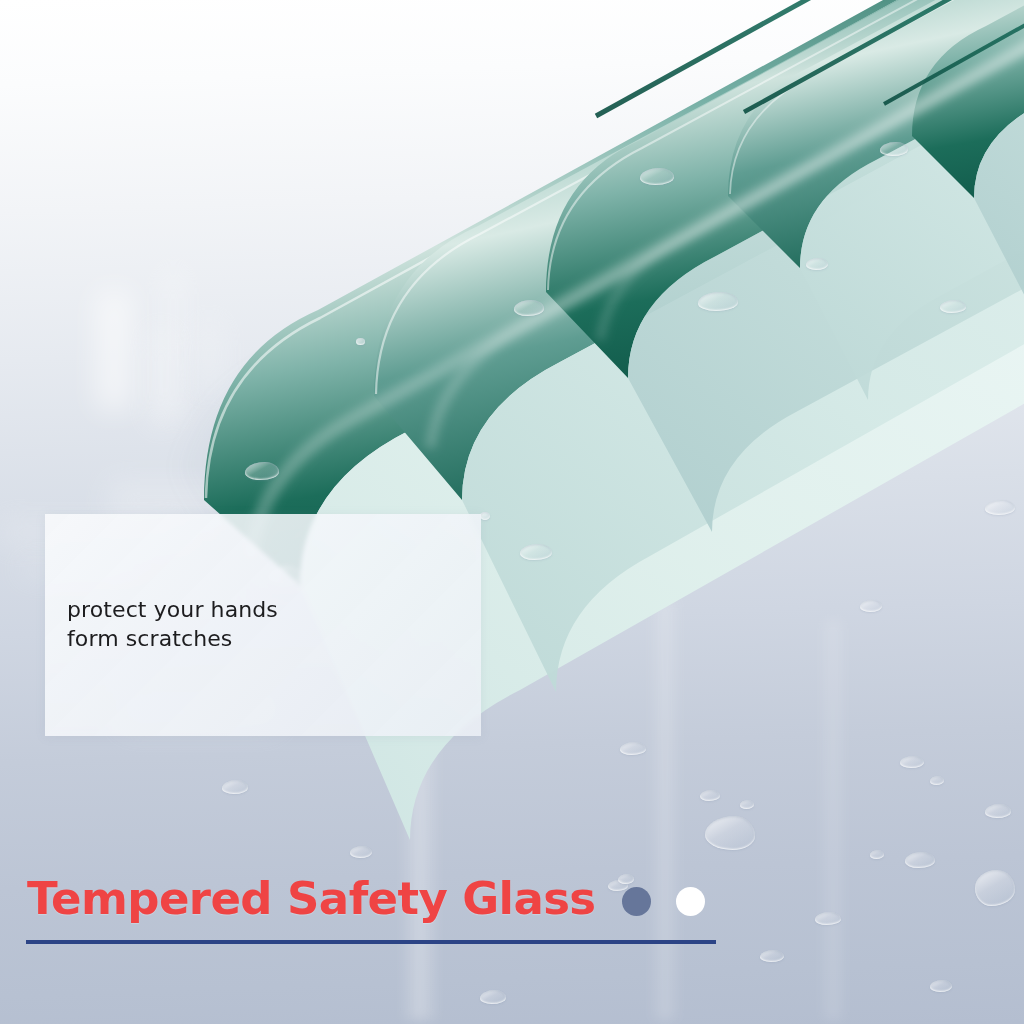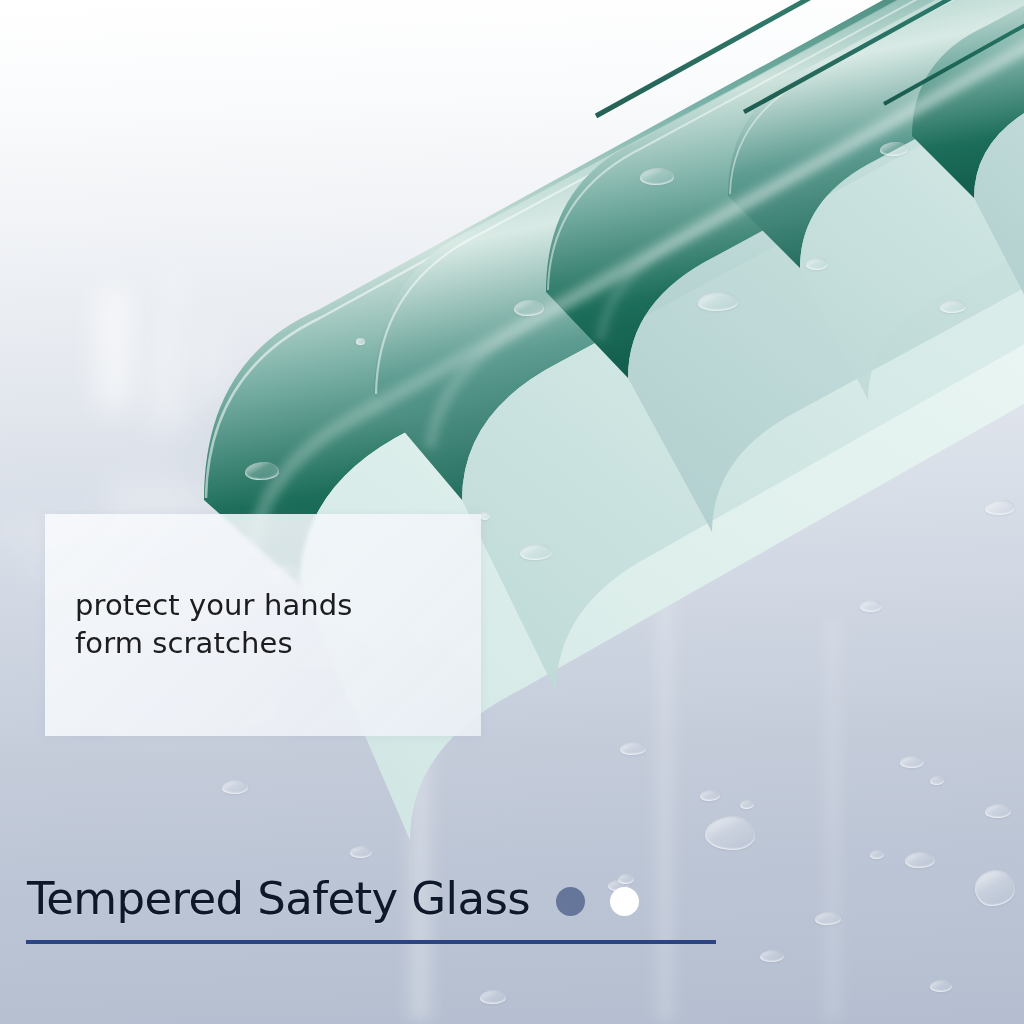--- a/index.html
+++ b/index.html
@@ -74,25 +74,25 @@
     background: linear-gradient(135deg,
          rgba(248,250,252,0.90) 0%,
          rgba(243,246,250,0.88) 45%,
          rgba(236,240,246,0.86) 100%);
     backdrop-filter: blur(2px);
     box-shadow: 0 1px 10px rgba(120,135,160,0.10);
     display: flex;
     align-items: center;
   }
   .text-card .caption {
-    margin: 8px;
+    margin: 0;
     padding: 0 0 0 22px;
     color: #1d1d1f;
     font-family: "DejaVu Sans", sans-serif;
-    font-size: 29px;
+    font-size: 22px;
     font-weight: 400;
     line-height: 1.30;
     letter-spacing: 0.1px;
     white-space: pre-line;
   }
 
   
   .footer {
     position: absolute;
     left: 0;
@@ -102,24 +102,24 @@
   }
   .footer-row {
     position: absolute;
     left: 27px;
     top: 0;
     display: flex;
     align-items: center;
     gap: 0;
   }
   .footer-title {
-    color: #0f172a;
+    color: #ef4444;
     font-family: "DejaVu Sans", sans-serif;
     font-size: 45px;
-    font-weight: normal;
+    font-weight: bold;
     letter-spacing: -0.6px;
     line-height: 62px;
     white-space: nowrap;
     text-shadow: 0 1px 1px rgba(255,255,255,0.25);
   }
   .dots {
     display: flex;
     align-items: center;
     gap: 25px;
     margin-left: 26px;

